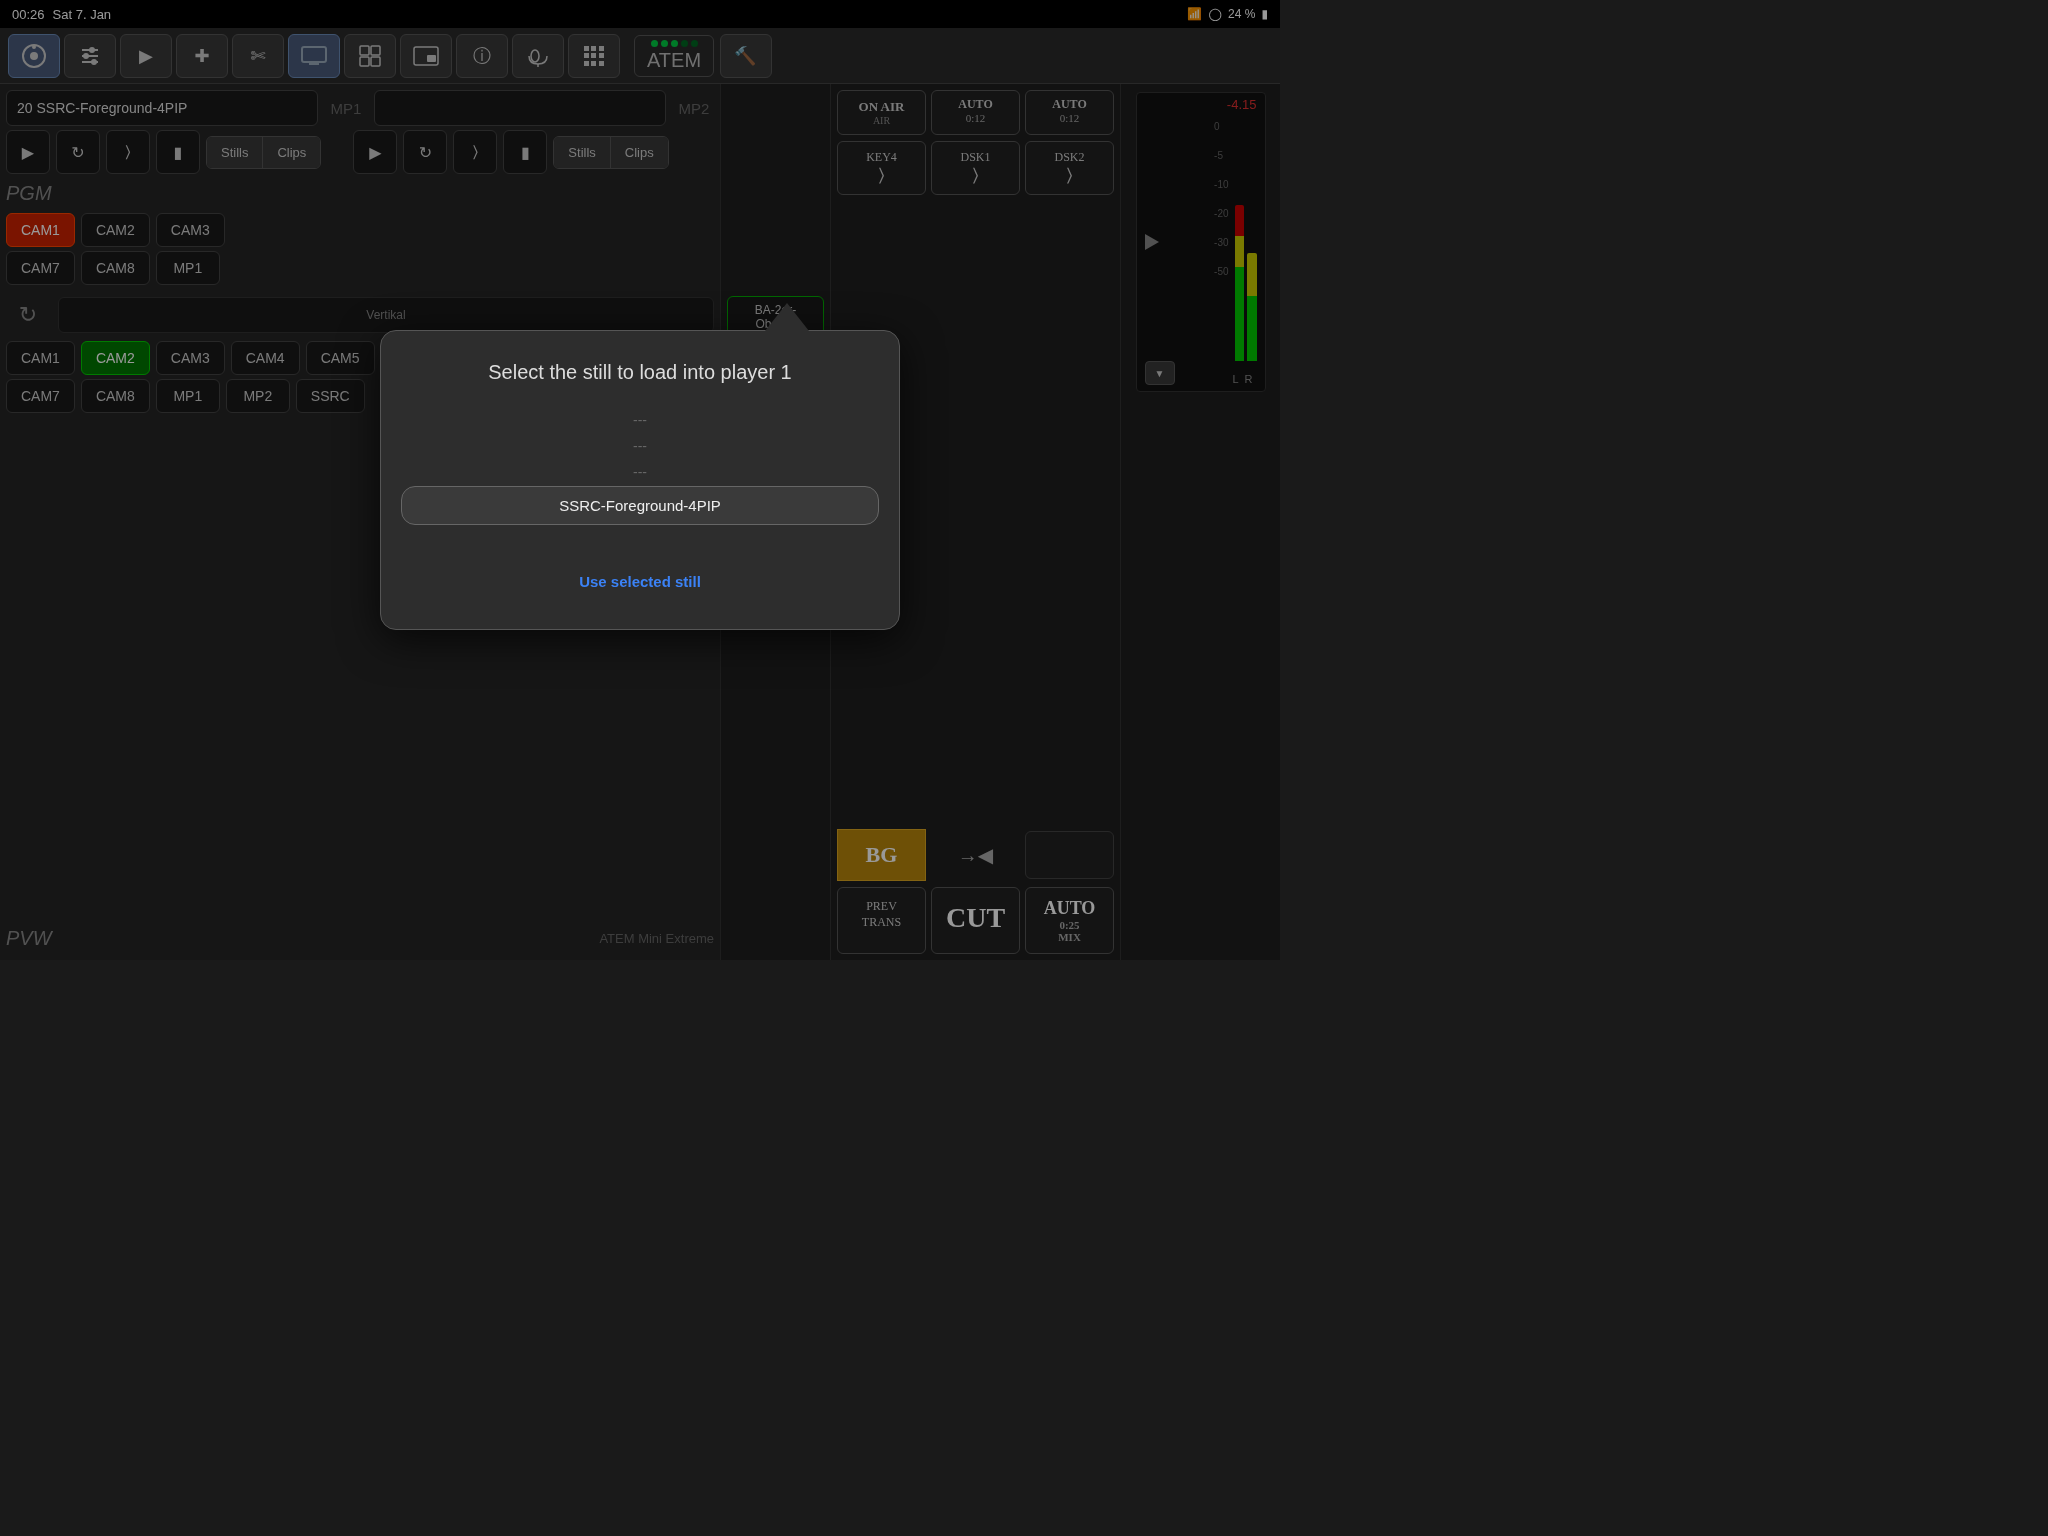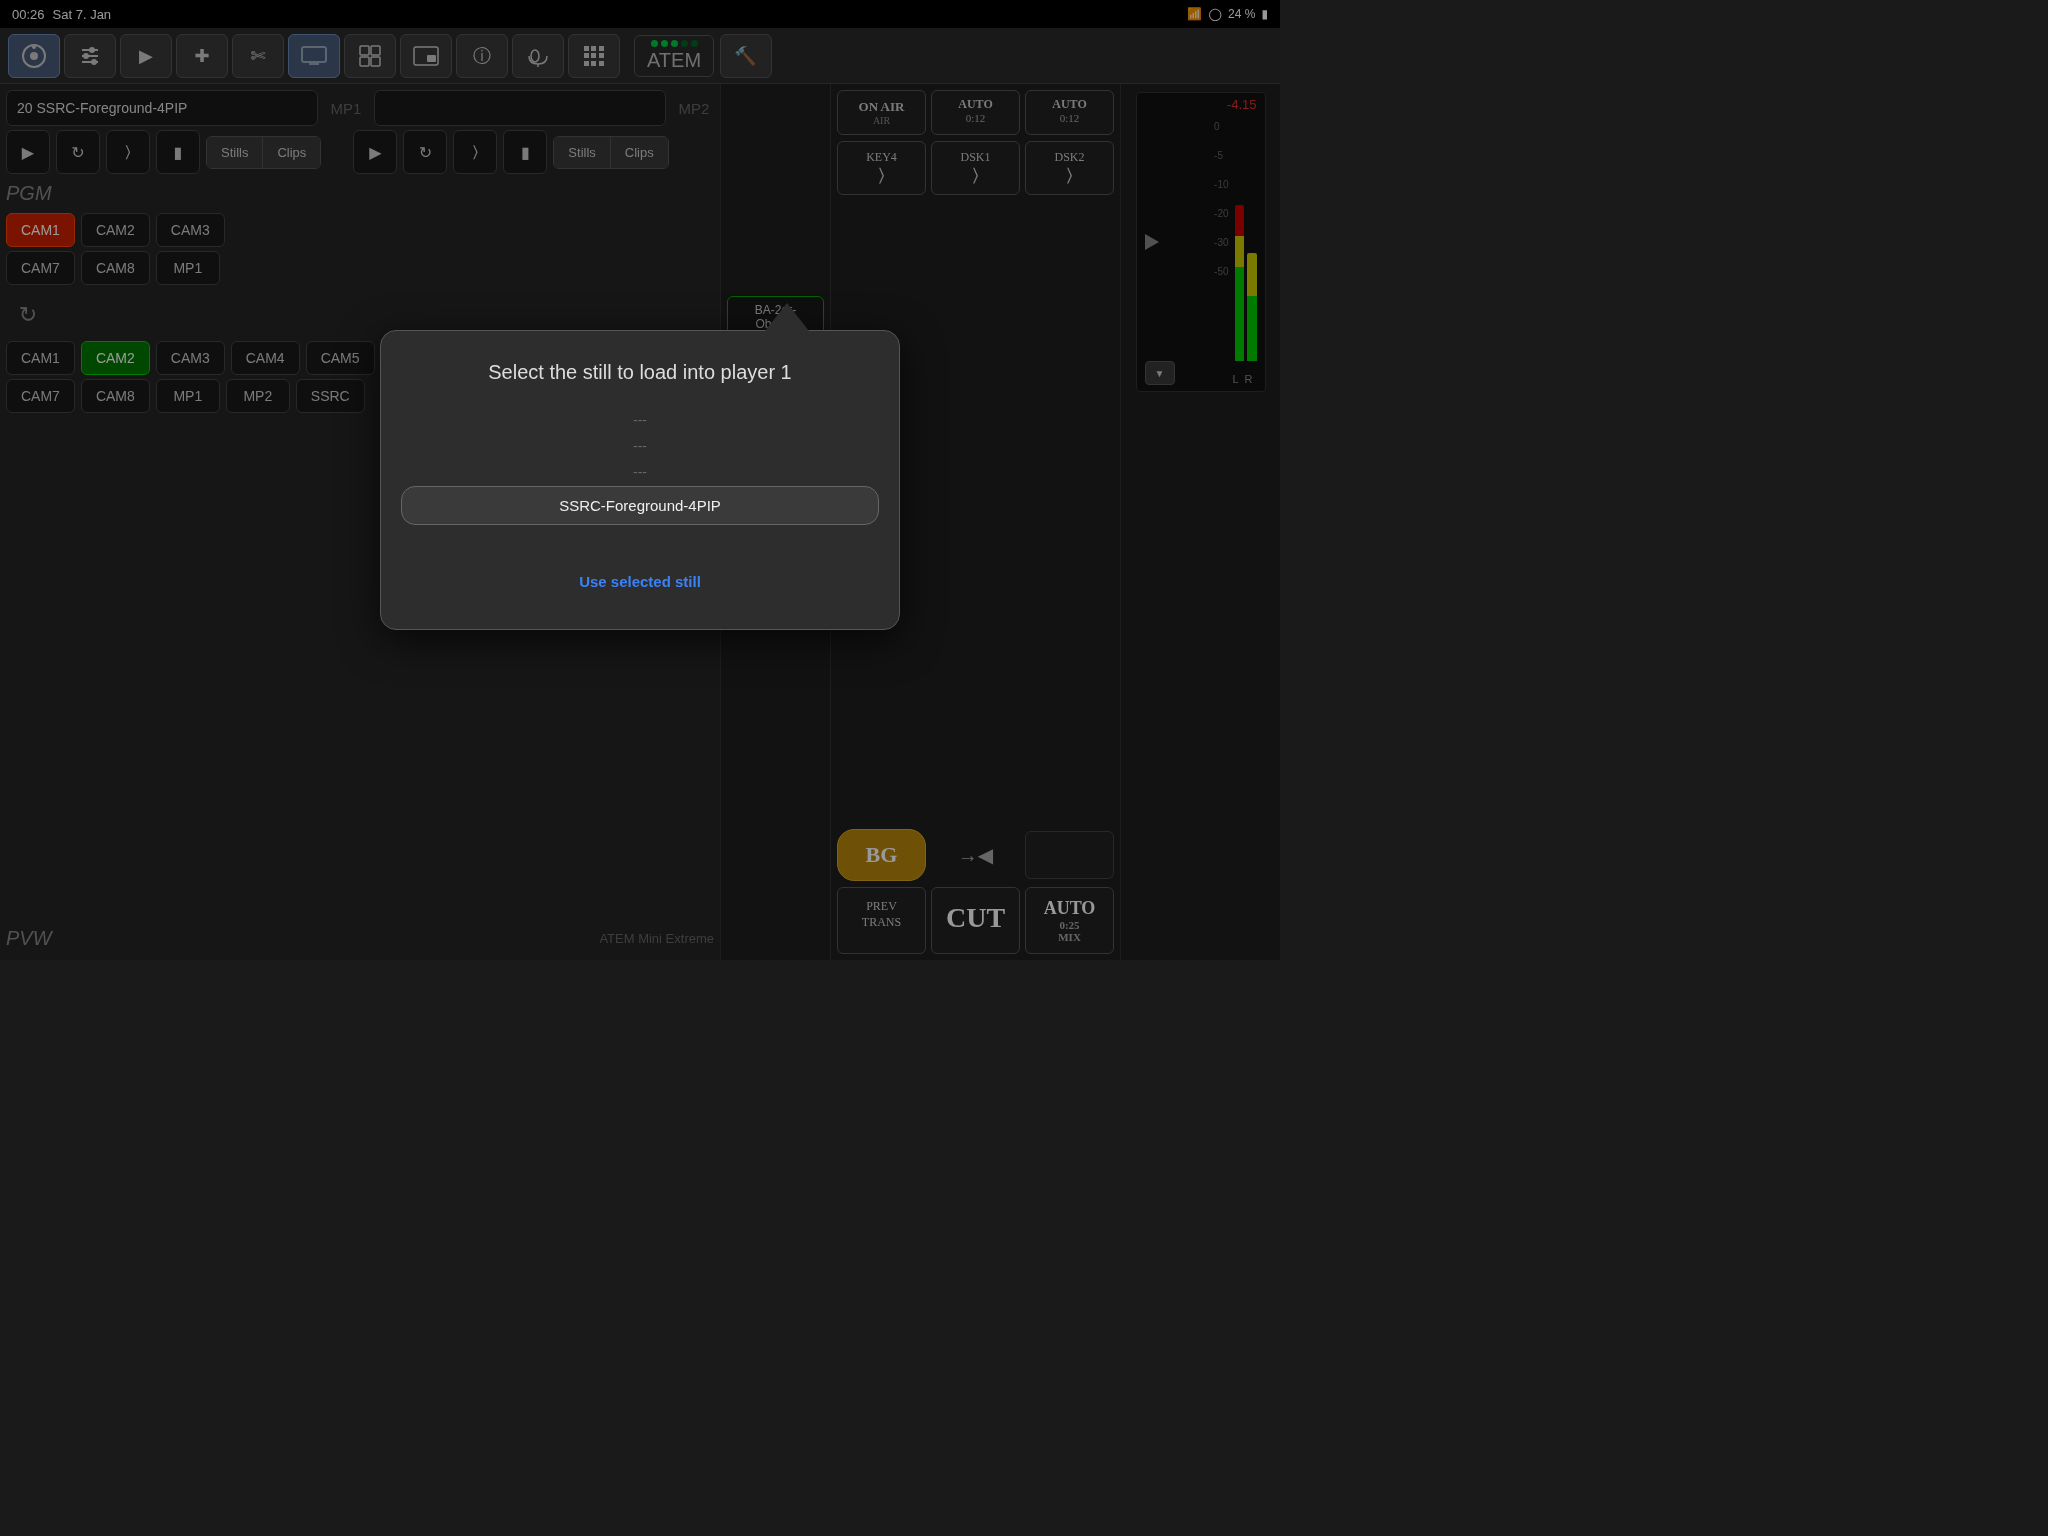--- a/index.html
+++ b/index.html
@@ -277,21 +277,21 @@
       text-align: center;
     }
     .src-tile.green-outline {
       border-color: #00aa00;
     }
 
     
     .bg-btn {
       background: #b8860b;
       border: 1px solid #daa520;
-      border-radius: 17px;
+      border-radius: 0;
       padding: 12px 20px;
       color: #fff;
       font-size: 22px;
       font-weight: bold;
       cursor: pointer;
       text-align: center;
     }
     
     .cut-btn {
       background: #222;
@@ -611,20 +611,21 @@
       <div class="cam-btn">CAM3</div>
     </div>
     <div class="row" style="flex-wrap:wrap; gap:6px;">
       <div class="cam-btn">CAM7</div>
       <div class="cam-btn">CAM8</div>
       <div class="cam-btn">MP1</div>
     </div>
 
     <div class="row" style="align-items:center; gap:8px; margin-top:4px;">
       <div class="refresh-btn">↻</div>
+      <div style="flex:1; background:#1a1a1a; border:1px solid #333; border-radius:6px; height:36px; display:flex; align-items:center; justify-content:center; color:#888; font-size:12px;">Vertikal</div>
     </div>
 
     <div class="row" style="flex-wrap:wrap; gap:6px;">
       <div class="cam-btn">CAM1</div>
       <div class="cam-btn active-green">CAM2</div>
       <div class="cam-btn">CAM3</div>
       <div class="cam-btn">CAM4</div>
       <div class="cam-btn">CAM5</div>
       <div class="cam-btn">CAM6</div>
     </div>

